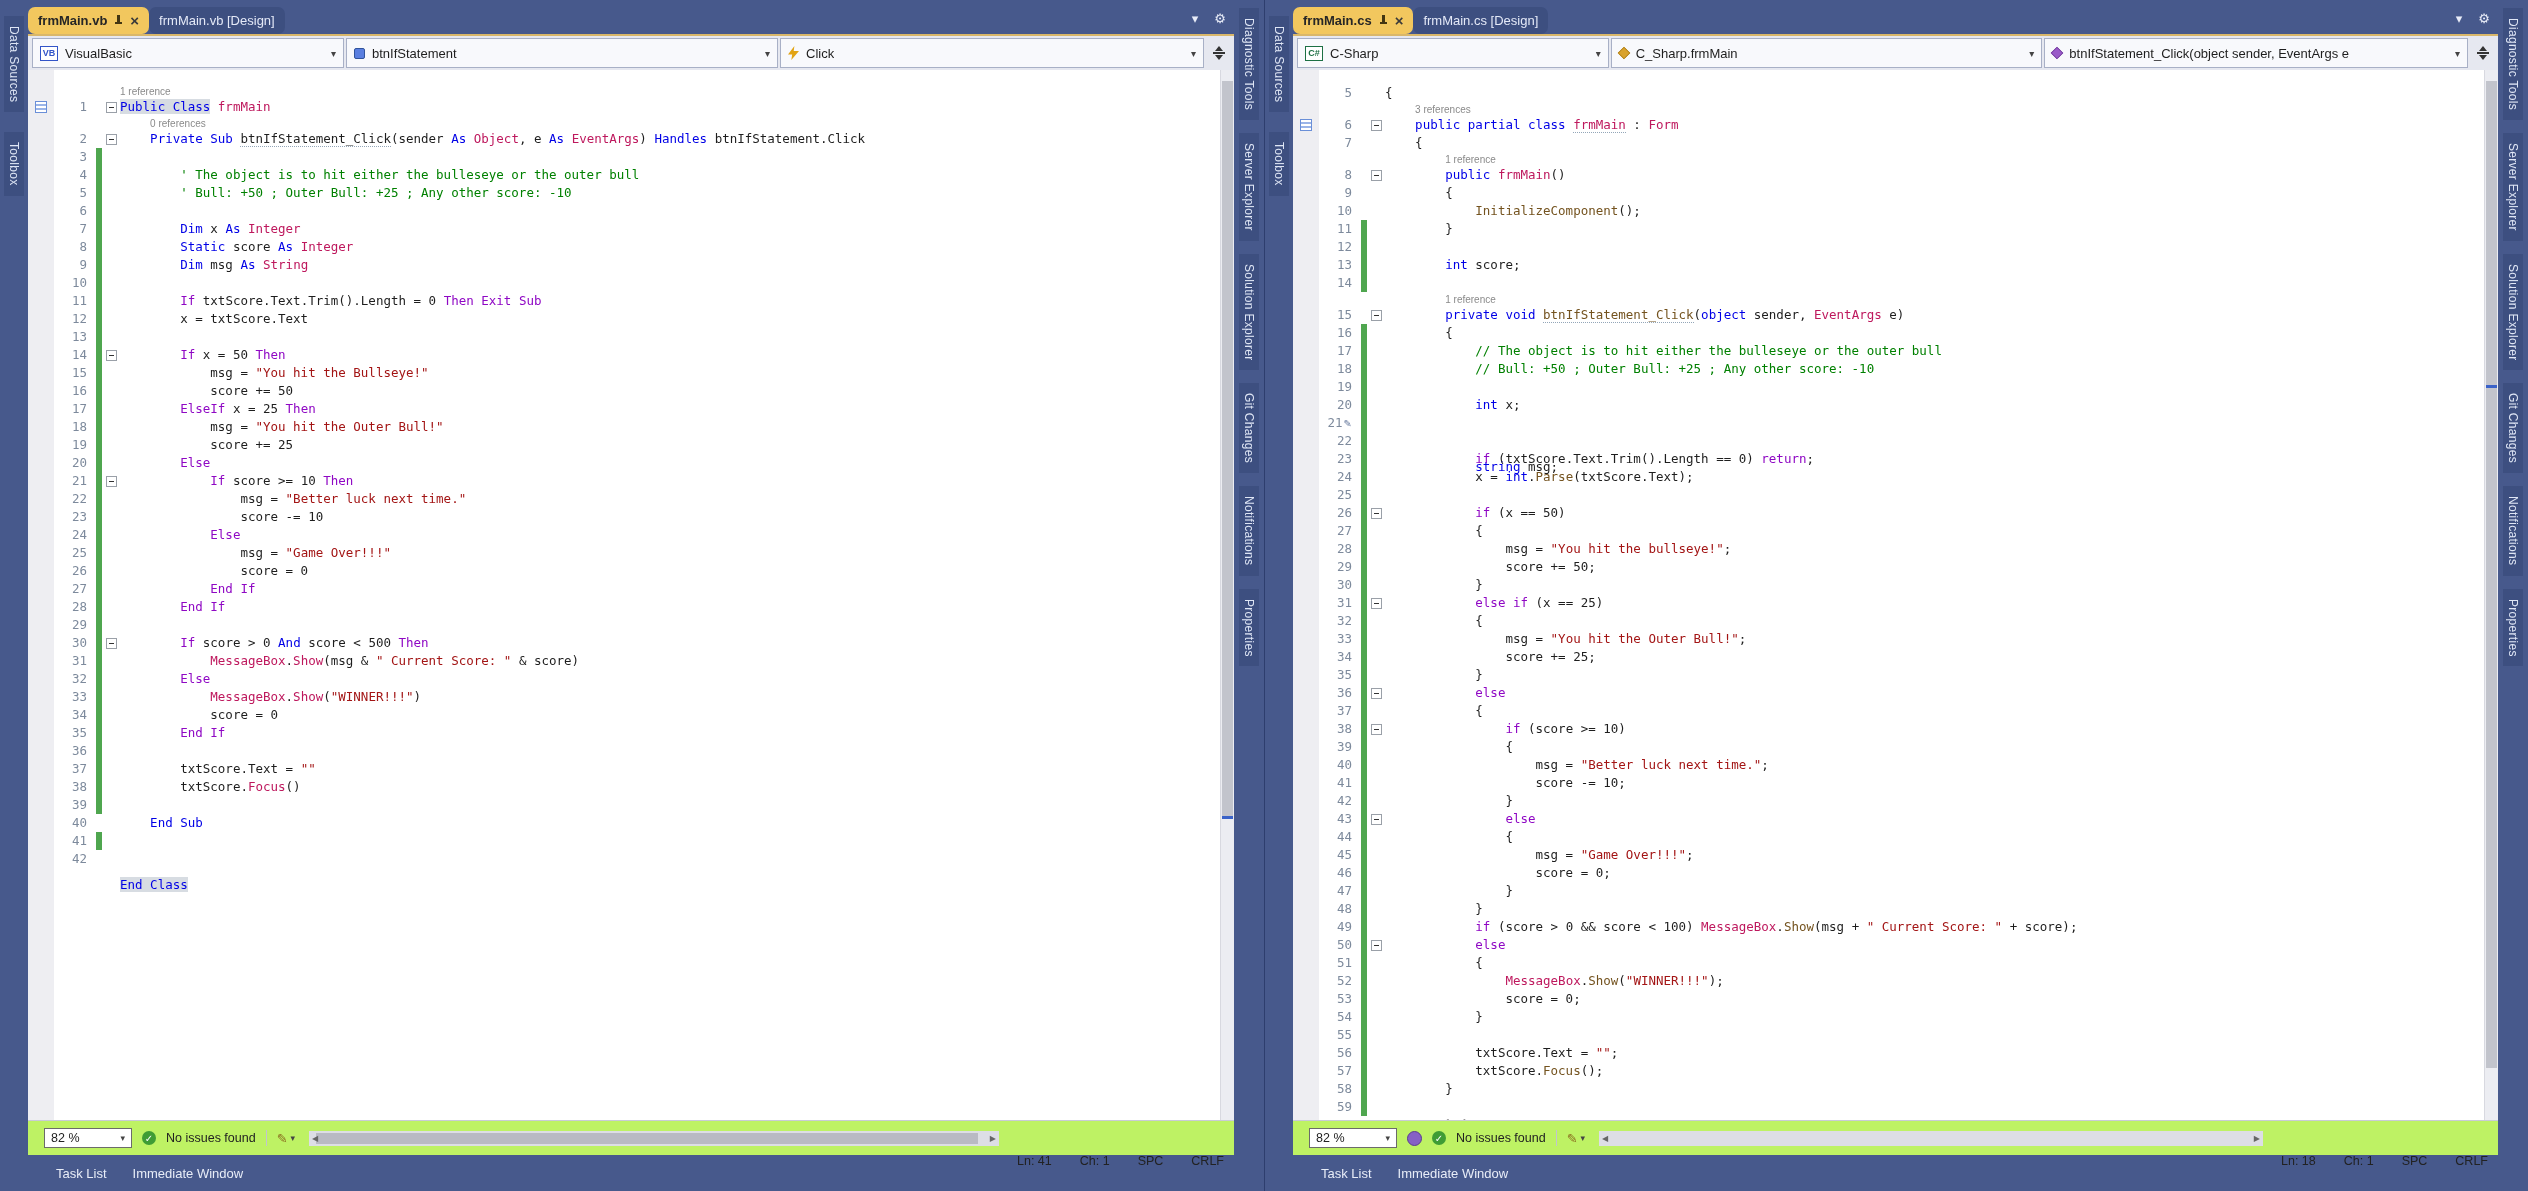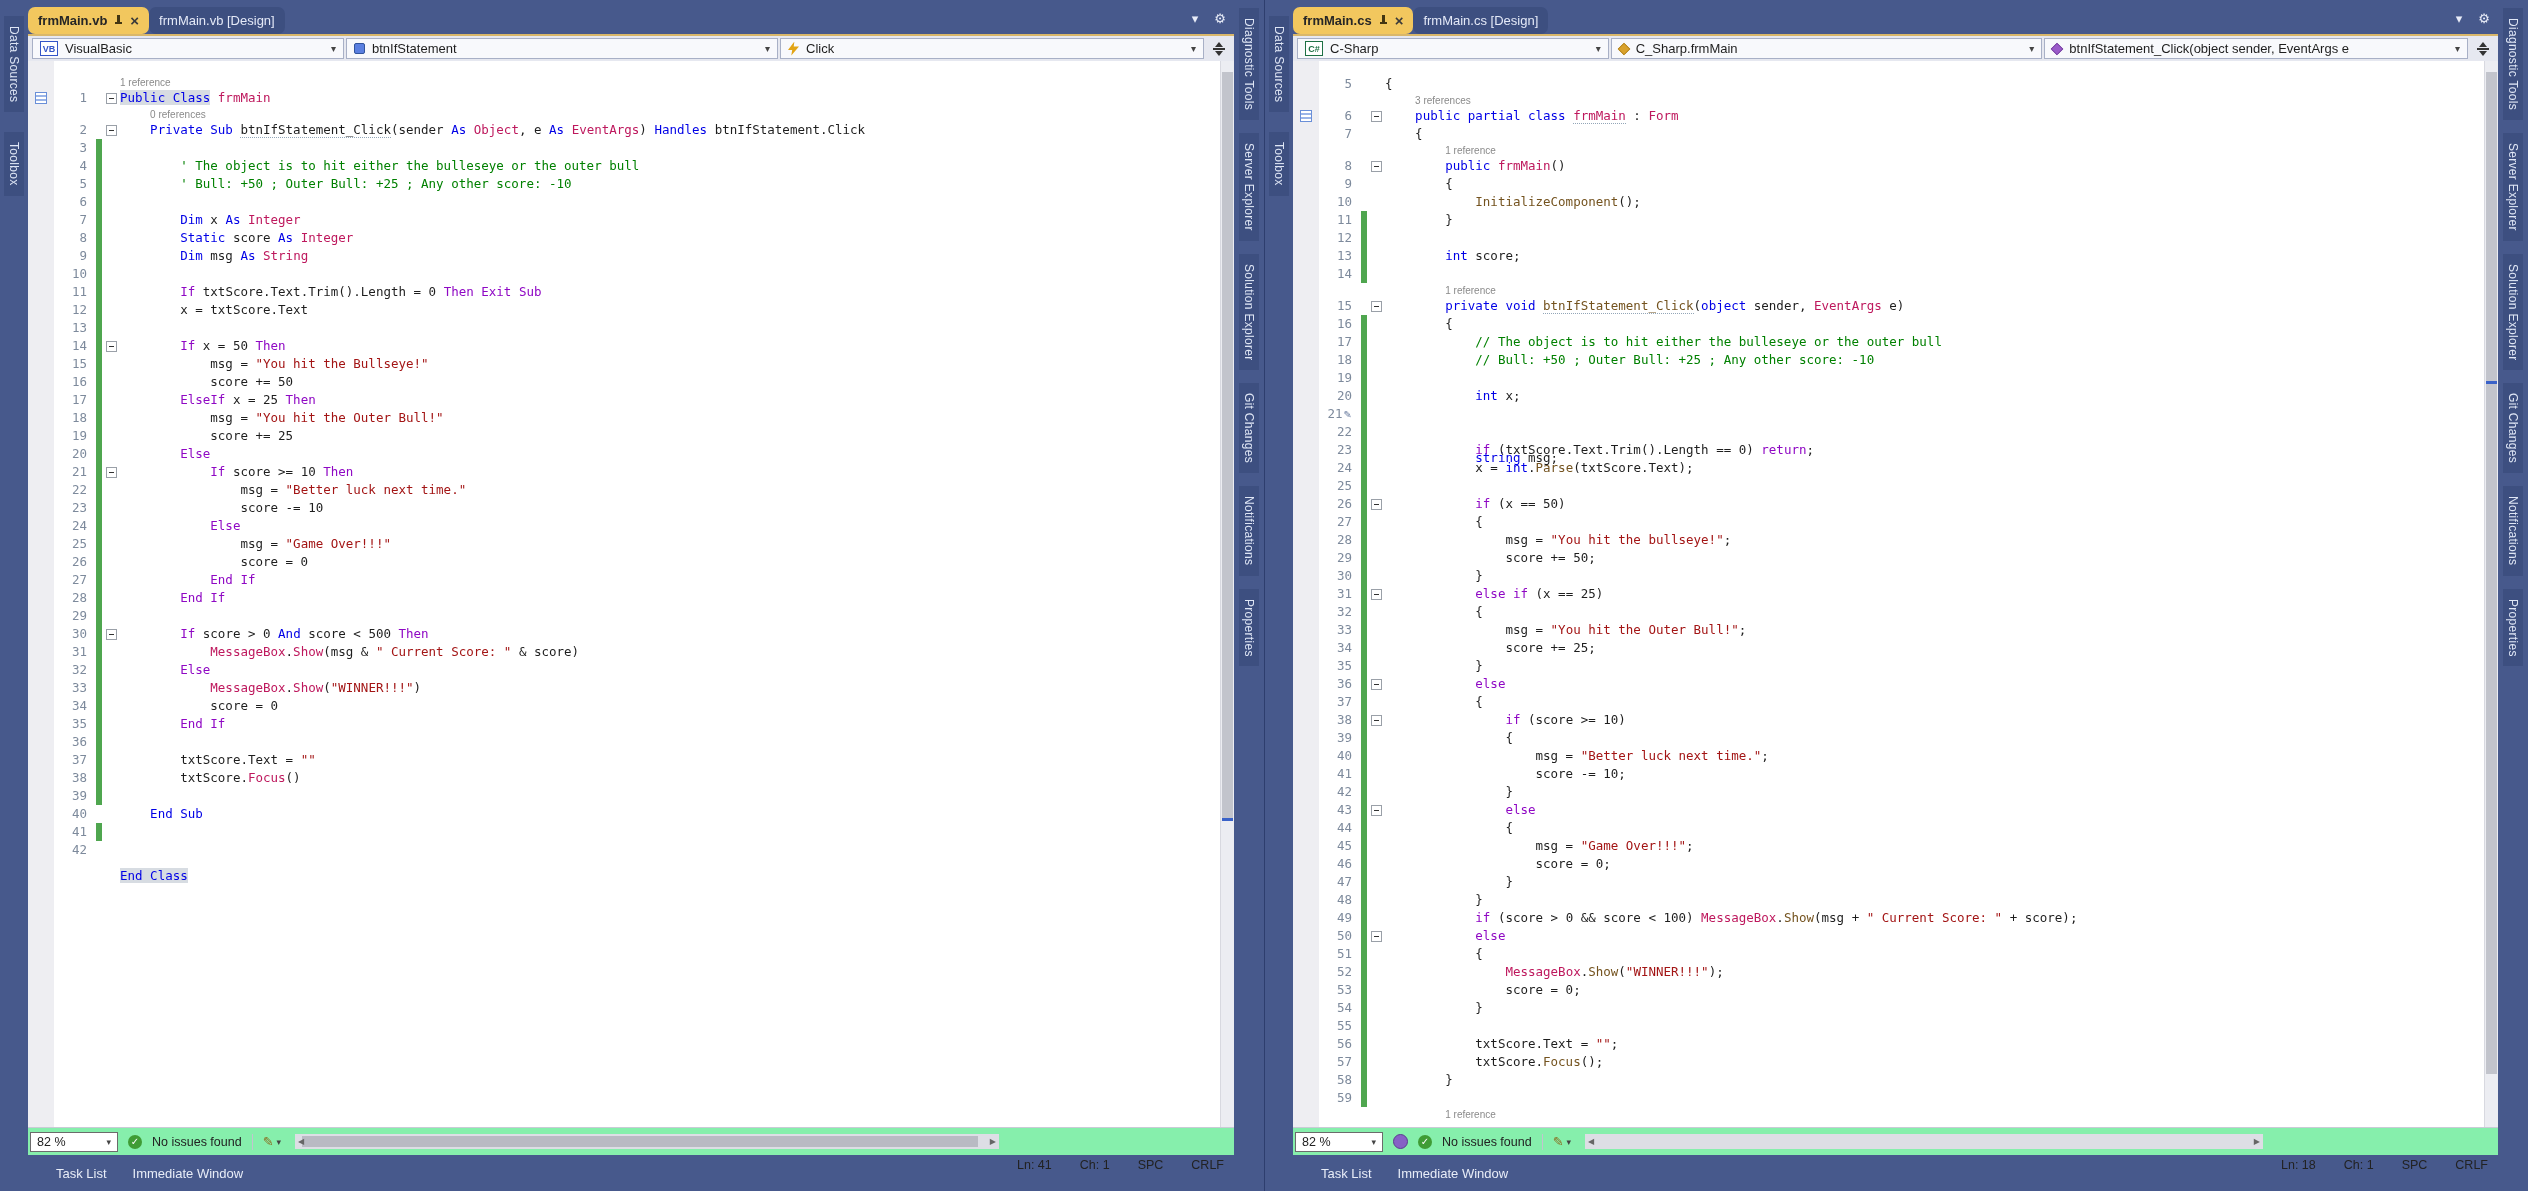--- a/index.html
+++ b/index.html
@@ -21,21 +21,21 @@
   .dtab { display:flex; align-items:center; padding:0 10px; font-size:13px; gap:7px;border-radius:7px; }
   .dtab.active { background:#f2c75e; color:#262626; font-weight:700; }
   .dtab.inactive { background:#3d4f80; color:#e4e9f7; }
   .pin-icon { position:relative; width:9px; height:11px; display:inline-block; }
   .pin-icon::before { content:""; position:absolute; left:3px; top:0; width:3px; height:7px; background:#433612; }
   .pin-icon::after  { content:""; position:absolute; left:1px; top:7px; width:7px; height:2px; background:#433612; }
   .close-icon { font-size:15px; font-weight:700; color:#3a3a3a; line-height:1; }
   .winctl { position:absolute; right:8px; top:4px; display:flex; gap:16px; color:#e8ecf8; font-size:13px; }
 
   
-  .navbar { height:27px; flex:none; background:#e6e8f0; border-top:2px solid #d9b76a; display:flex; align-items:stretch; padding:2px 2px 2px 4px; gap:2px; }
+  .navbar { height:36px; flex:none; background:#e6e8f0; border-top:2px solid #d9b76a; display:flex; align-items:stretch; padding:2px 2px 2px 4px; gap:2px; }
   .nav-dd { background:#f8f9fc; border:1px solid #a8b0c6; display:flex; align-items:center; padding:0 7px; gap:7px; font-size:13px; color:#1e1e1e; min-width:0; }
   .nav-dd .lbl { overflow:hidden; white-space:nowrap; text-overflow:clip; }
   .dd1 { width:26%; } .dd2 { width:36%; } .dd3 { flex:1; }
   .dd-arrow { margin-left:auto; font-size:10px; color:#444; }
   .badge { width:18px; height:15px; border:1px solid; font-size:9px; font-weight:700; display:flex; align-items:center; justify-content:center; background:#fff; flex:none; }
   .badge.vb { color:#3355c8; border-color:#3355c8; }
   .badge.cs { color:#1d7044; border-color:#1d7044; }
   .bolt { width:11px; height:14px; flex:none; background:#e2a414; clip-path:polygon(58% 0,0 60%,38% 60%,30% 100%,100% 35%,52% 35%); }
   .ctrlicon { width:11px; height:11px; flex:none; background:#5a7fe0; border:1px solid #31549c; border-radius:2px; }
   .clsicon  { width:10px; height:10px; flex:none; background:#d9a22c; border:1px solid #a87a14; transform:rotate(45deg) scale(.9); }
@@ -73,21 +73,21 @@
   .lens { font-family:"Liberation Sans",sans-serif; font-size:10px; color:#8a8a8a; }
   .pre { white-space:pre; }
   .pencil { font-family:"DejaVu Sans",sans-serif; font-size:10px; color:#6b7da0; margin-left:1px; }
   .gicon { width:12px; height:12px; border:1px solid #6a8fd8; background:repeating-linear-gradient(180deg,#ffffff 0 2px,#9ab4e8 2px 4px); }
 
   .vscroll { width:14px; flex:none; background:#ecedf2; border-left:1px solid #d8d9e0; position:relative; }
   .vthumb { position:absolute; left:1px; right:1px; background:#c2c4cc; }
   .vmark  { position:absolute; left:1px; right:1px; height:3px; background:#3a62c8; }
 
   
-  .statusbar { height:28px; flex:none; background:#86efac; border-top:1px solid #c9cbd6; display:flex; align-items:center; gap:10px; padding:0 10px 0 2px; font-size:12.5px; color:#222; }
+  .statusbar { height:35px; flex:none; background:#bef264; border-top:1px solid #c9cbd6; display:flex; align-items:center; gap:10px; padding:0 10px 0 16px; font-size:12.5px; color:#222; }
   .zoom-combo { width:88px; height:20px; background:#fff; border:1px solid #6b6b6b; display:flex; align-items:center; padding:0 6px; gap:4px; flex:none; }
   .zoom-combo .dd-arrow { font-size:9px; }
   .ext-icon { width:15px; height:15px; border-radius:50%; background:#8661c5; border:1px solid #5b3b90; flex:none; }
   .check-circle { width:14px; height:14px; border-radius:50%; background:#3f9c35; color:#fff; font-size:10px; display:flex; align-items:center; justify-content:center; flex:none; }
   .sb-sep { width:1px; height:16px; background:#c2c4cf; flex:none; }
   .pen-wrap { display:flex; align-items:center; gap:3px; flex:none; }
   .pen-glyph { font-family:"DejaVu Sans",sans-serif; color:#8a6d1f; font-size:13px; }
   .pen-wrap .dd-arrow { font-size:9px; }
   .hscroll { flex:1; height:15px; background:#dddee5; position:relative; margin:0 4px; display:flex; align-items:center; justify-content:space-between; padding:0 3px; }
   .harrow { font-size:8px; color:#666; z-index:1; font-family:"DejaVu Sans",sans-serif; }

